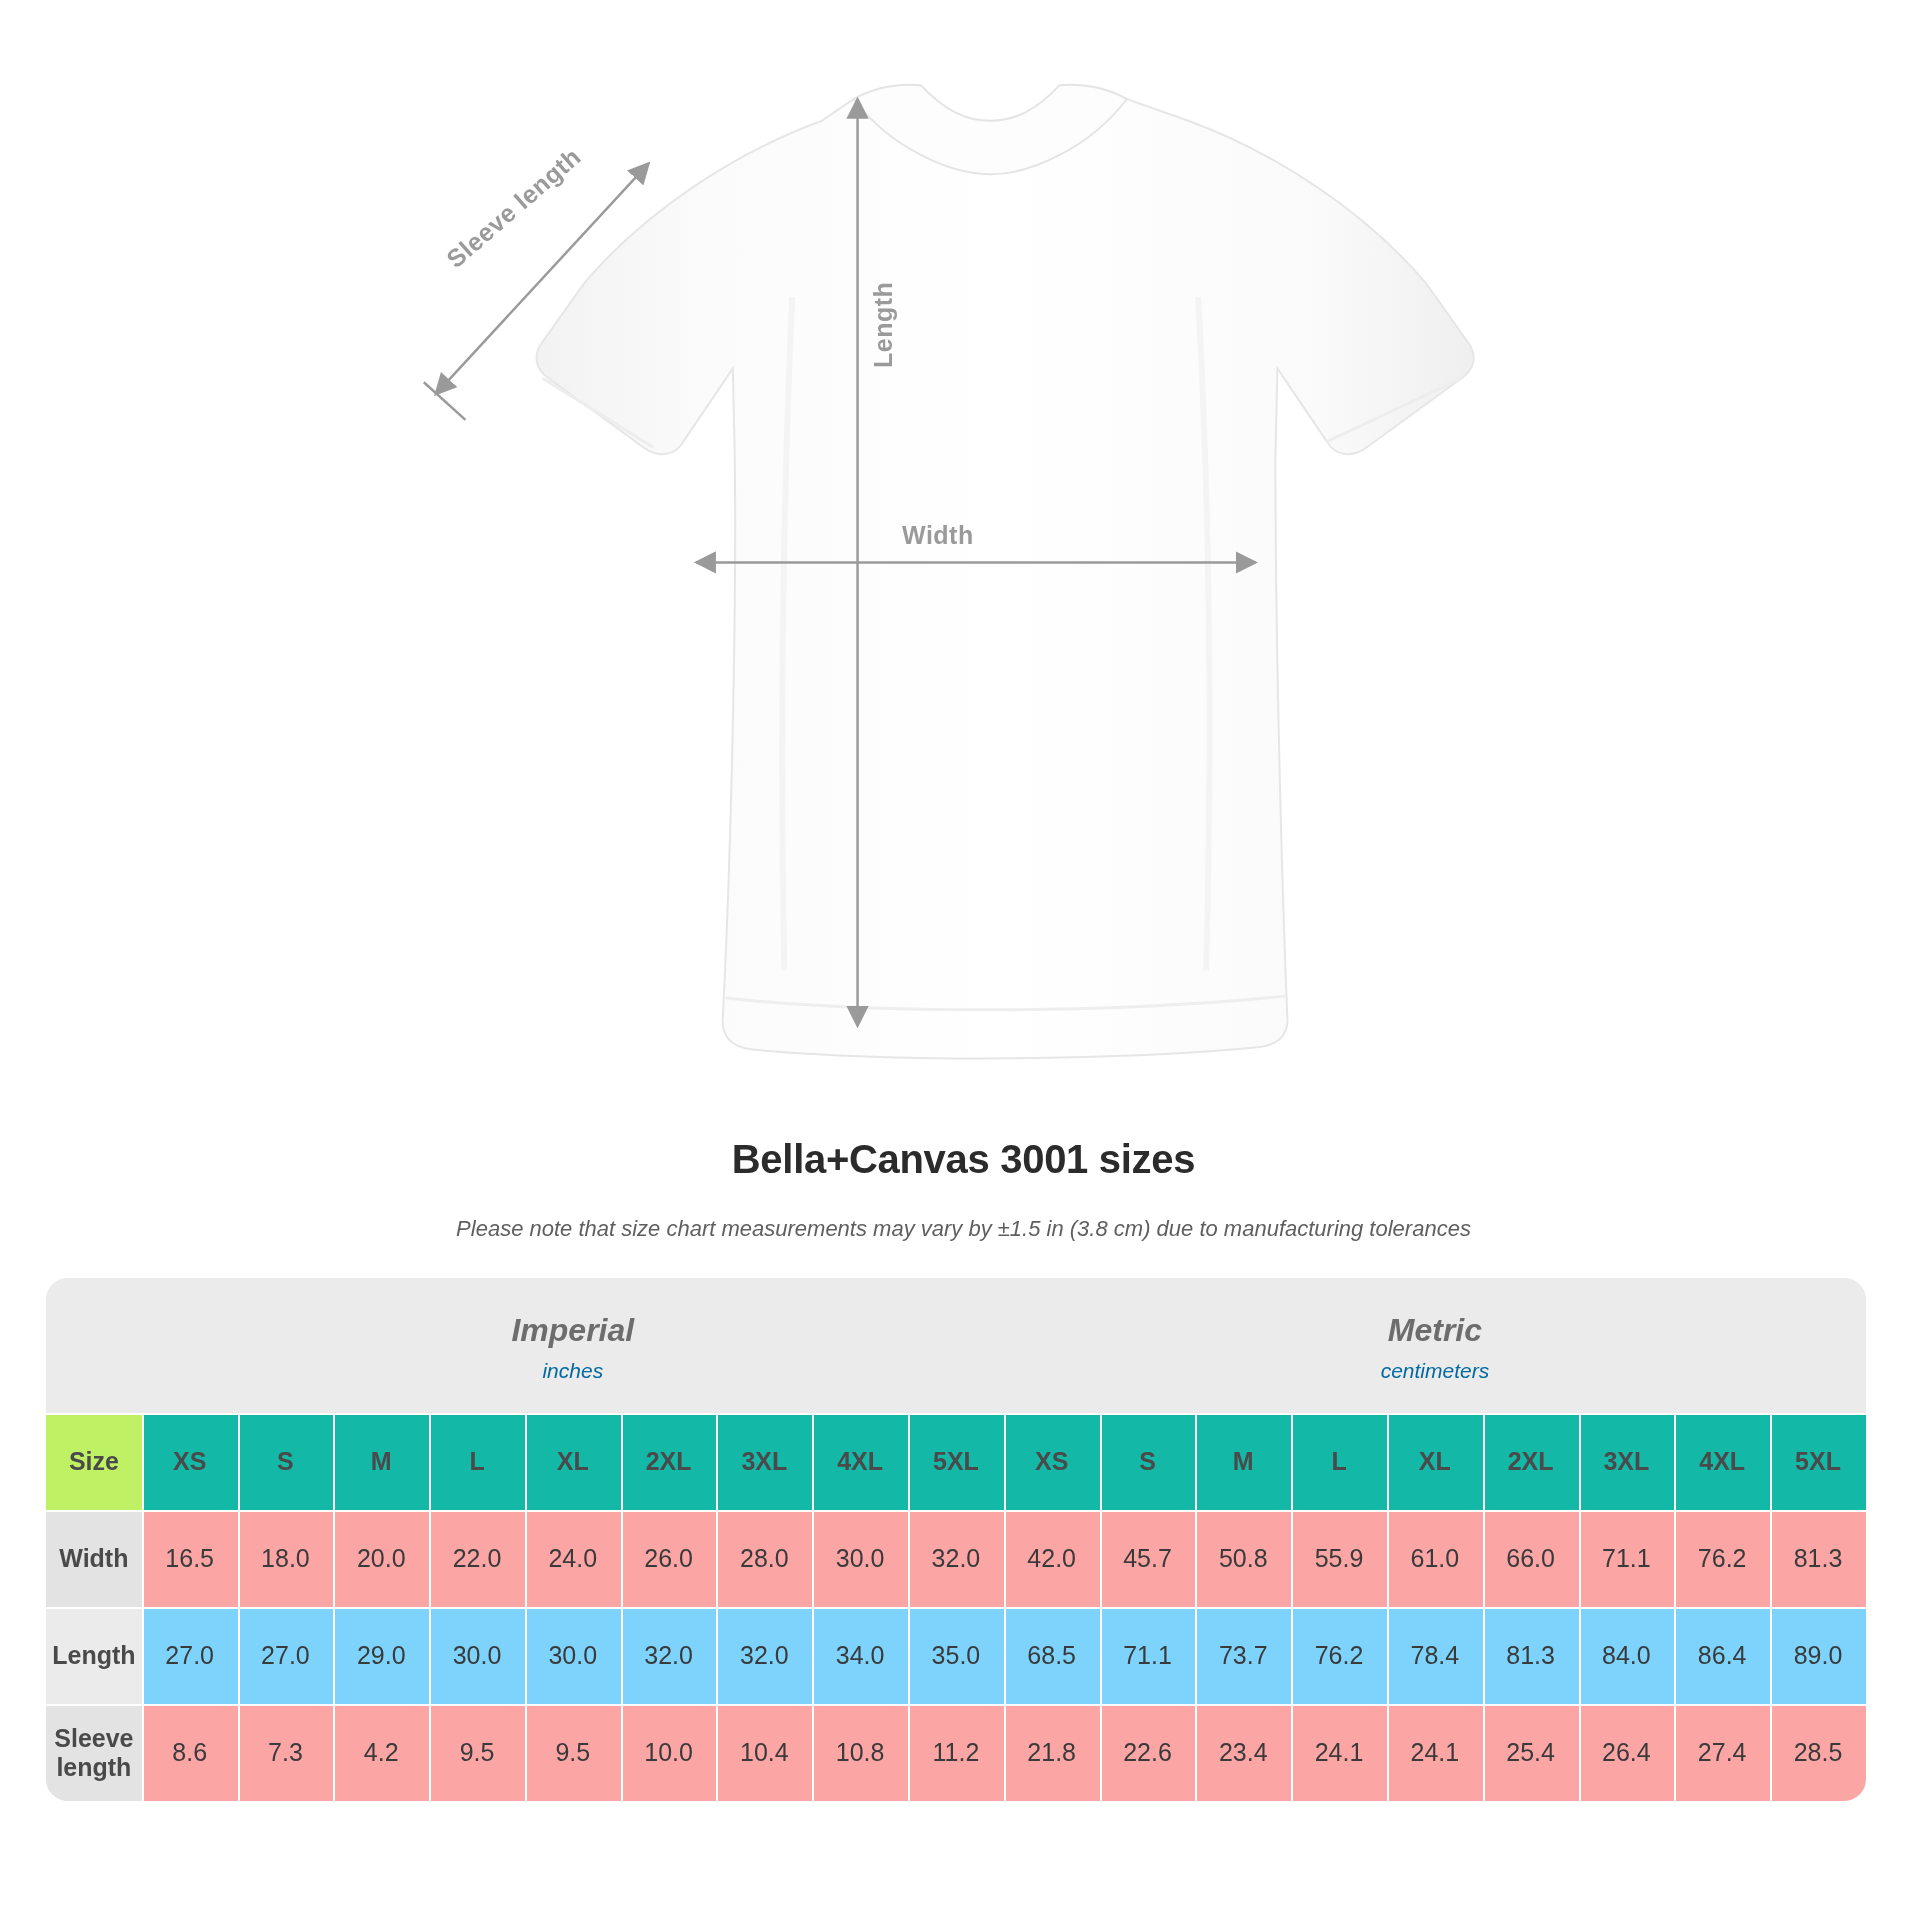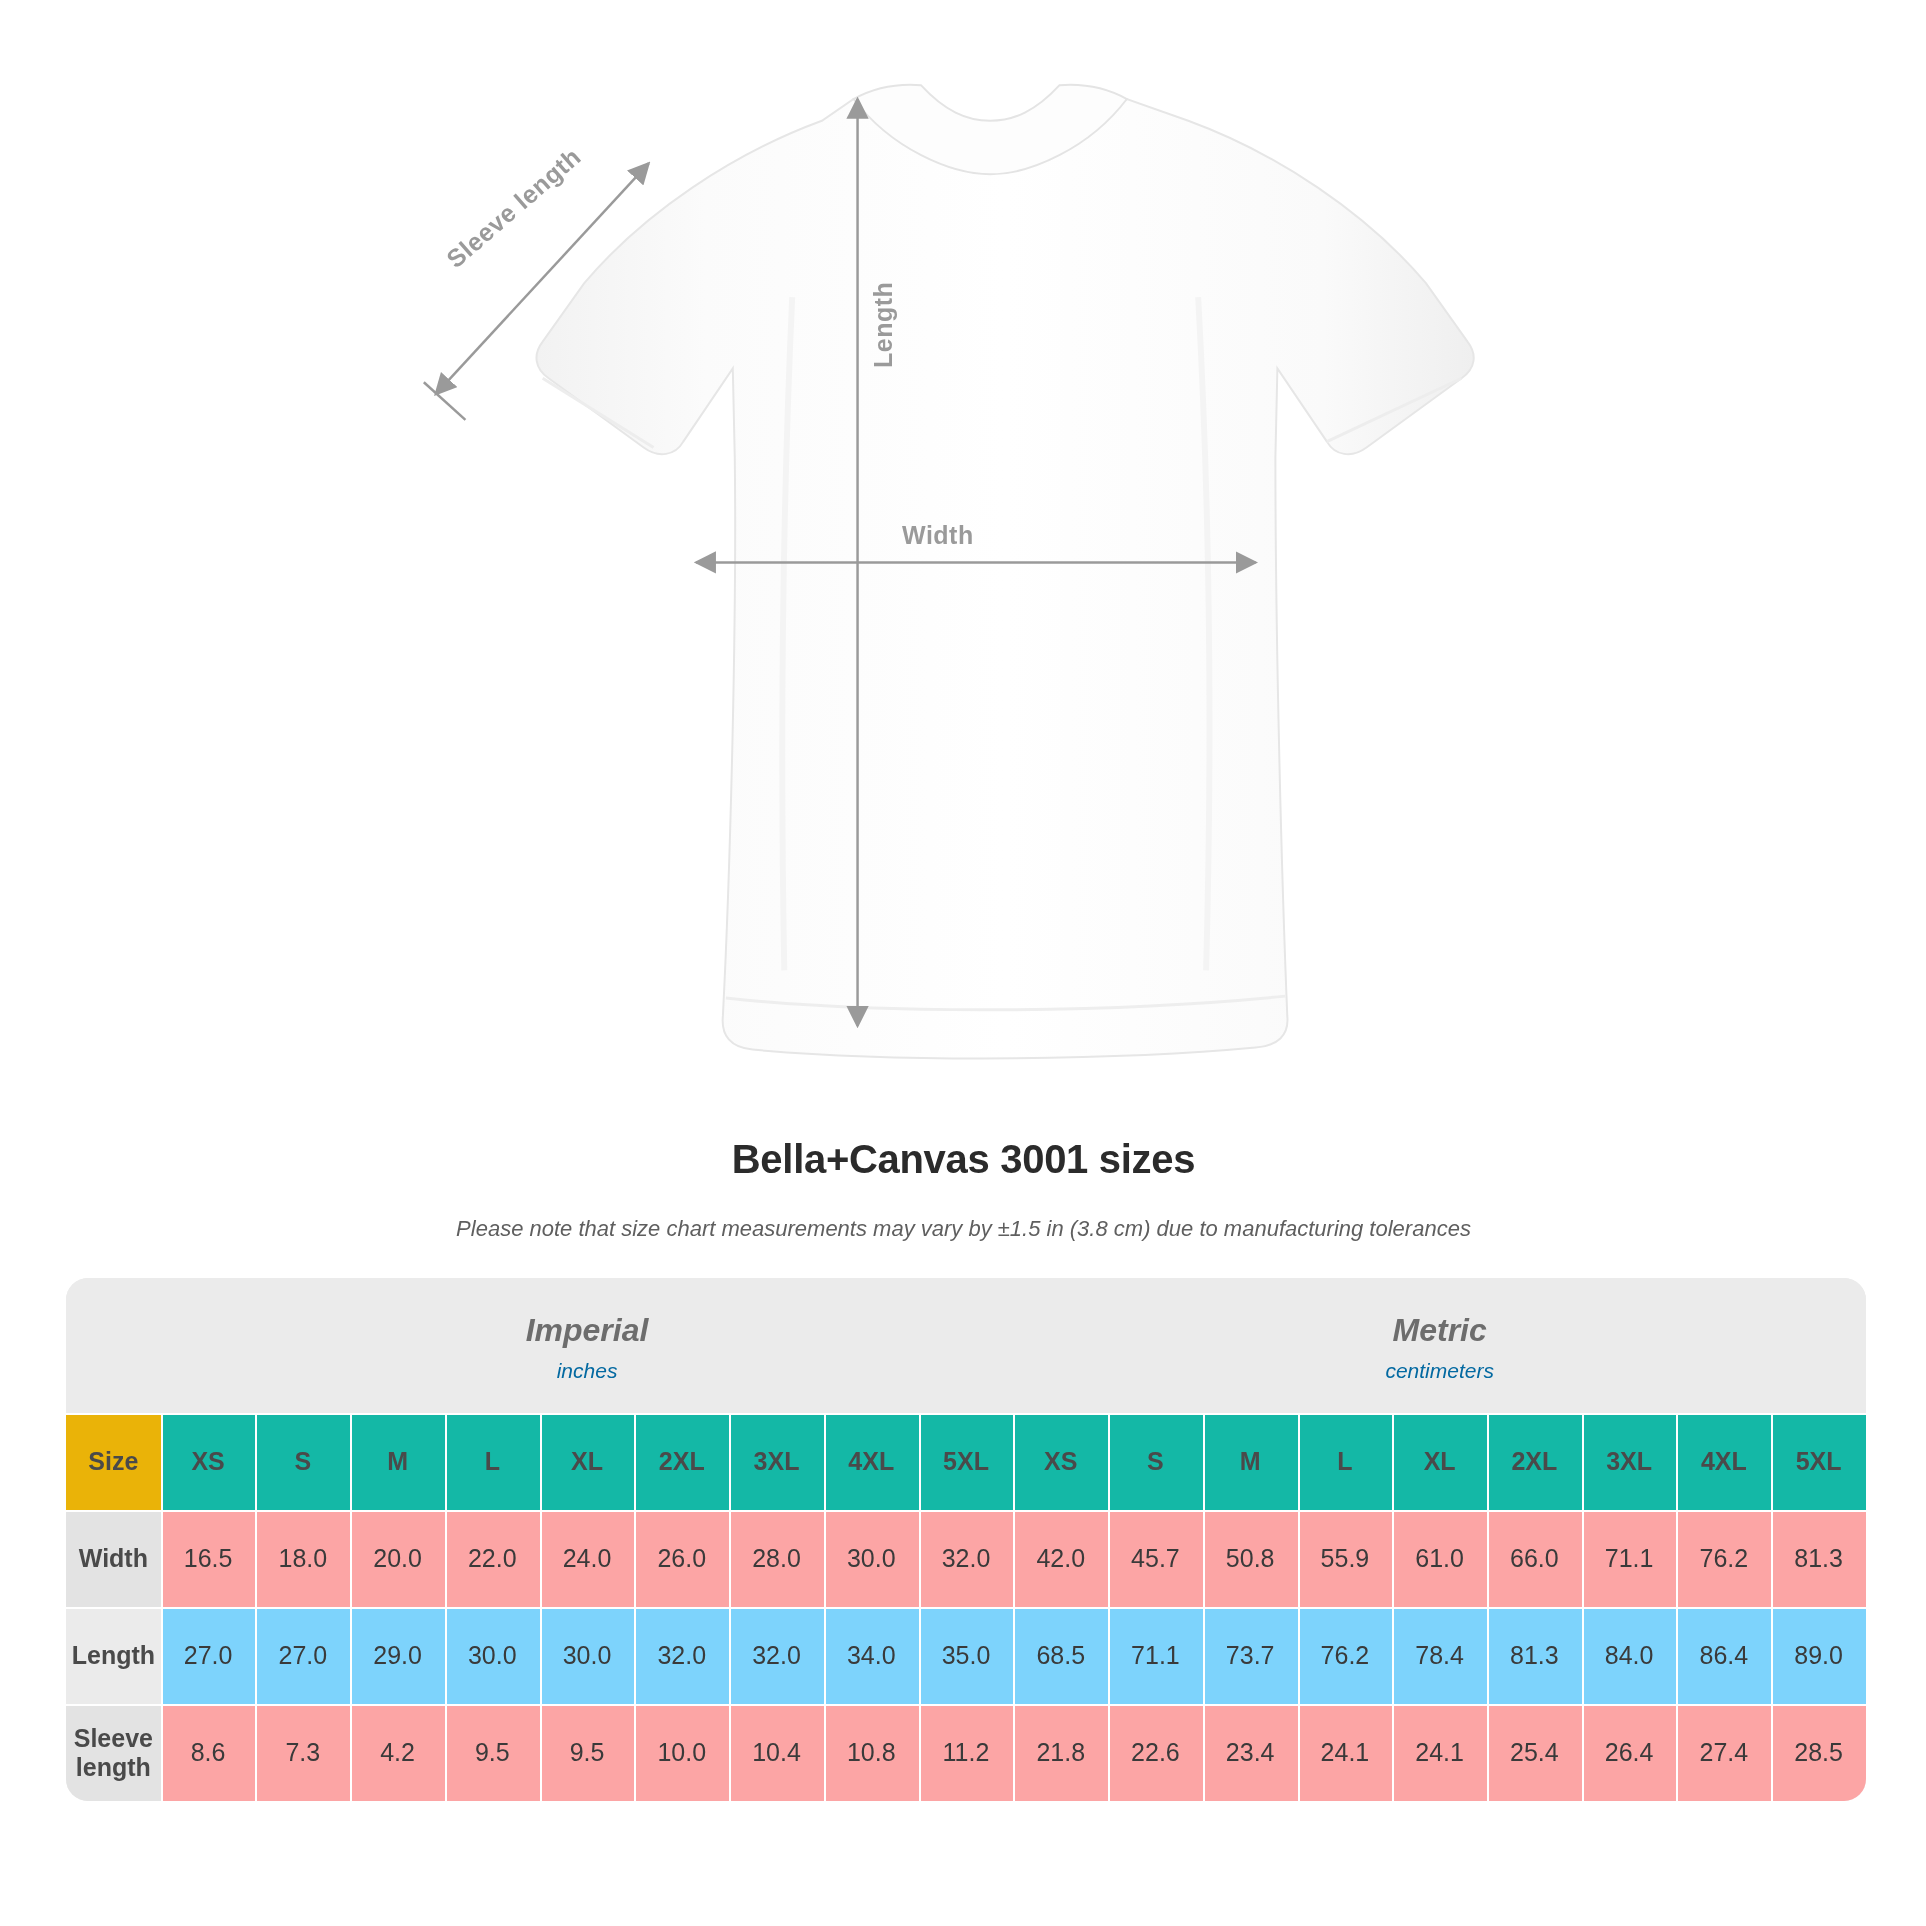--- a/index.html
+++ b/index.html
@@ -68,21 +68,21 @@
   }
   .chart-note {
     font-size: 22px;
     font-style: italic;
     color: #5f5f5f;
     margin-top: 34px;
   }
 
   
   .table-wrap {
-    margin: 36px 61px 0 66px;
+    margin: 36px 61px 0 46px;
     border-radius: 22px;
     overflow: hidden;
     background: #ebebeb;
   }
   table.size-table {
     border-collapse: collapse;
     width: 100%;
     table-layout: fixed;
   }
   table.size-table td,
@@ -112,21 +112,21 @@
   }
 
   .hdr-row td {
     background: #14b8a6;
     font-size: 25px;
     font-weight: bold;
     color: #4a4a4a;
     height: 95px;
   }
   .hdr-row td.rowlabel {
-    background: #eab308;
+    background: #bef264;
   }
 
   .data-row td {
     height: 95px;
     font-size: 25px;
     color: #3a3a3a;
   }
   .data-row.odd td { background: #fca5a5; }
   .data-row.even td { background: #7dd3fc; }
   .data-row td.rowlabel {

